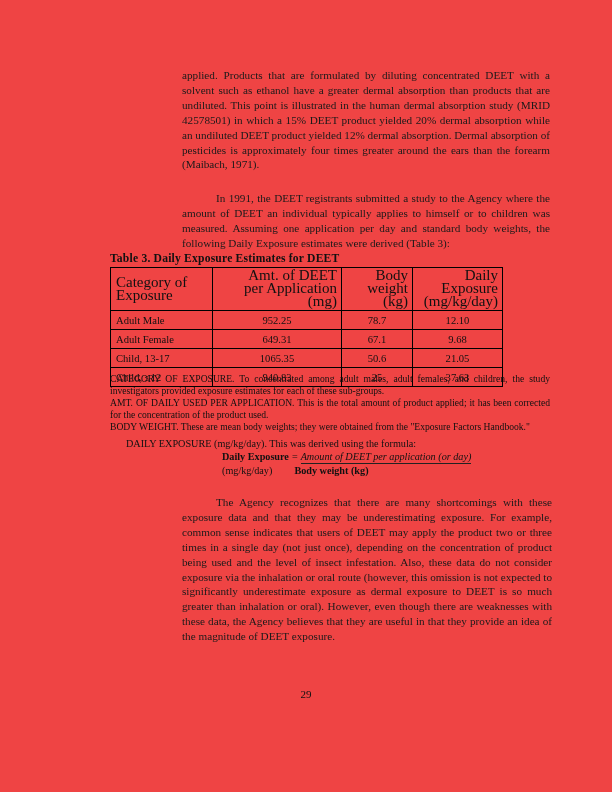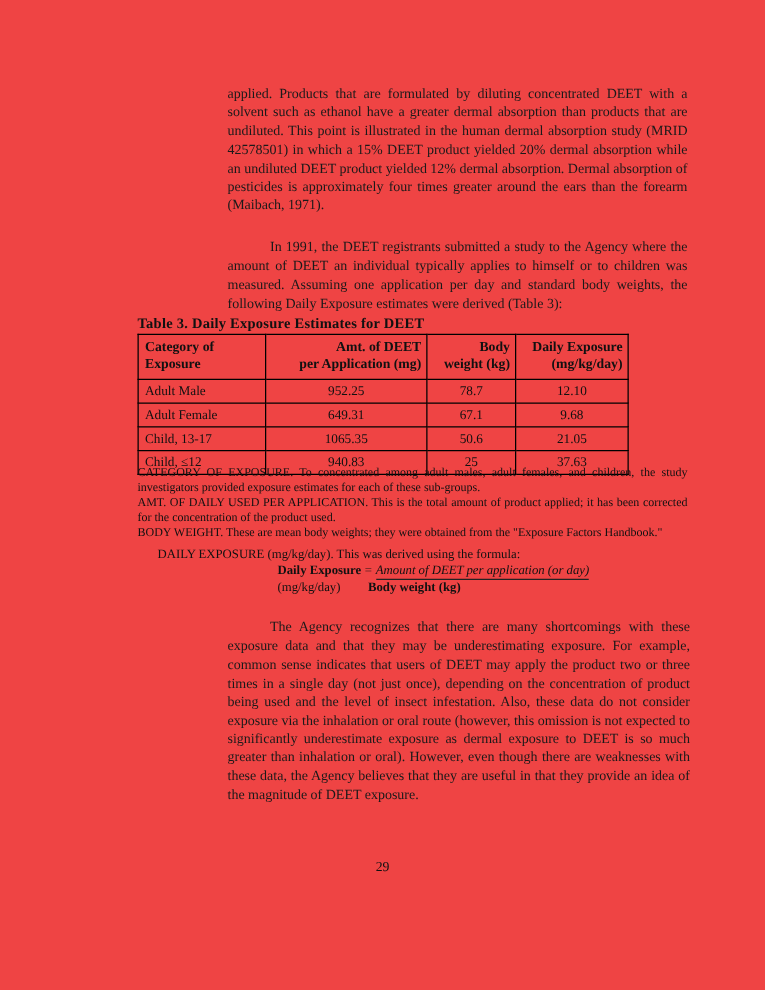--- a/index.html
+++ b/index.html
@@ -65,22 +65,22 @@
     border-collapse: collapse;
     font-size: 10.4px;
     table-layout: fixed;
   }
   #exposure-table td, #exposure-table th {
     border: 1.3px solid #000000;
     padding: 0;
     vertical-align: middle;
   }
   #exposure-table thead th {
-    font-weight: bold;
-    font-size: 11px;
+    font-weight: normal;
+    font-size: 15px;
     line-height: 13px;
     height: 32px;
     padding: 1px 4px 2px 4px;
   }
   #exposure-table thead th.cat {
     text-align: left;
     padding-left: 5px;
   }
   #exposure-table thead th.ctr {
     text-align: right;

